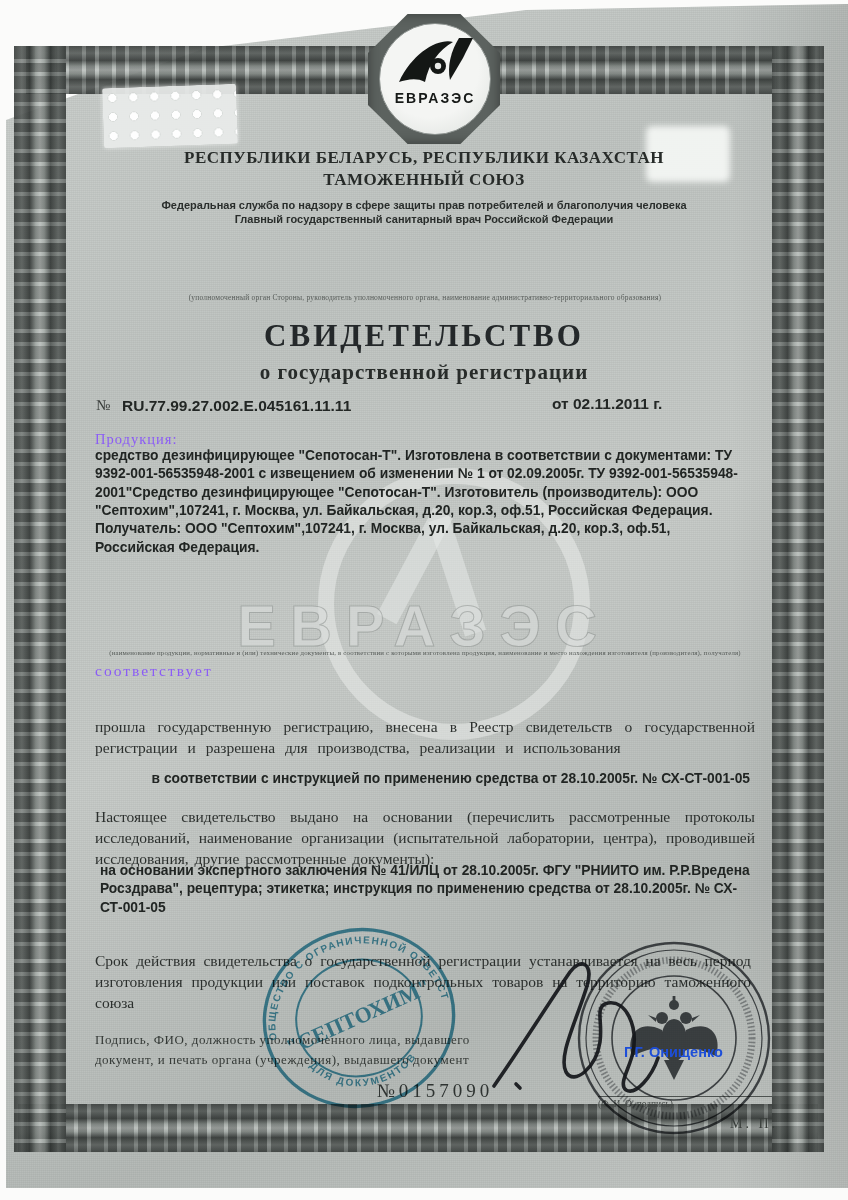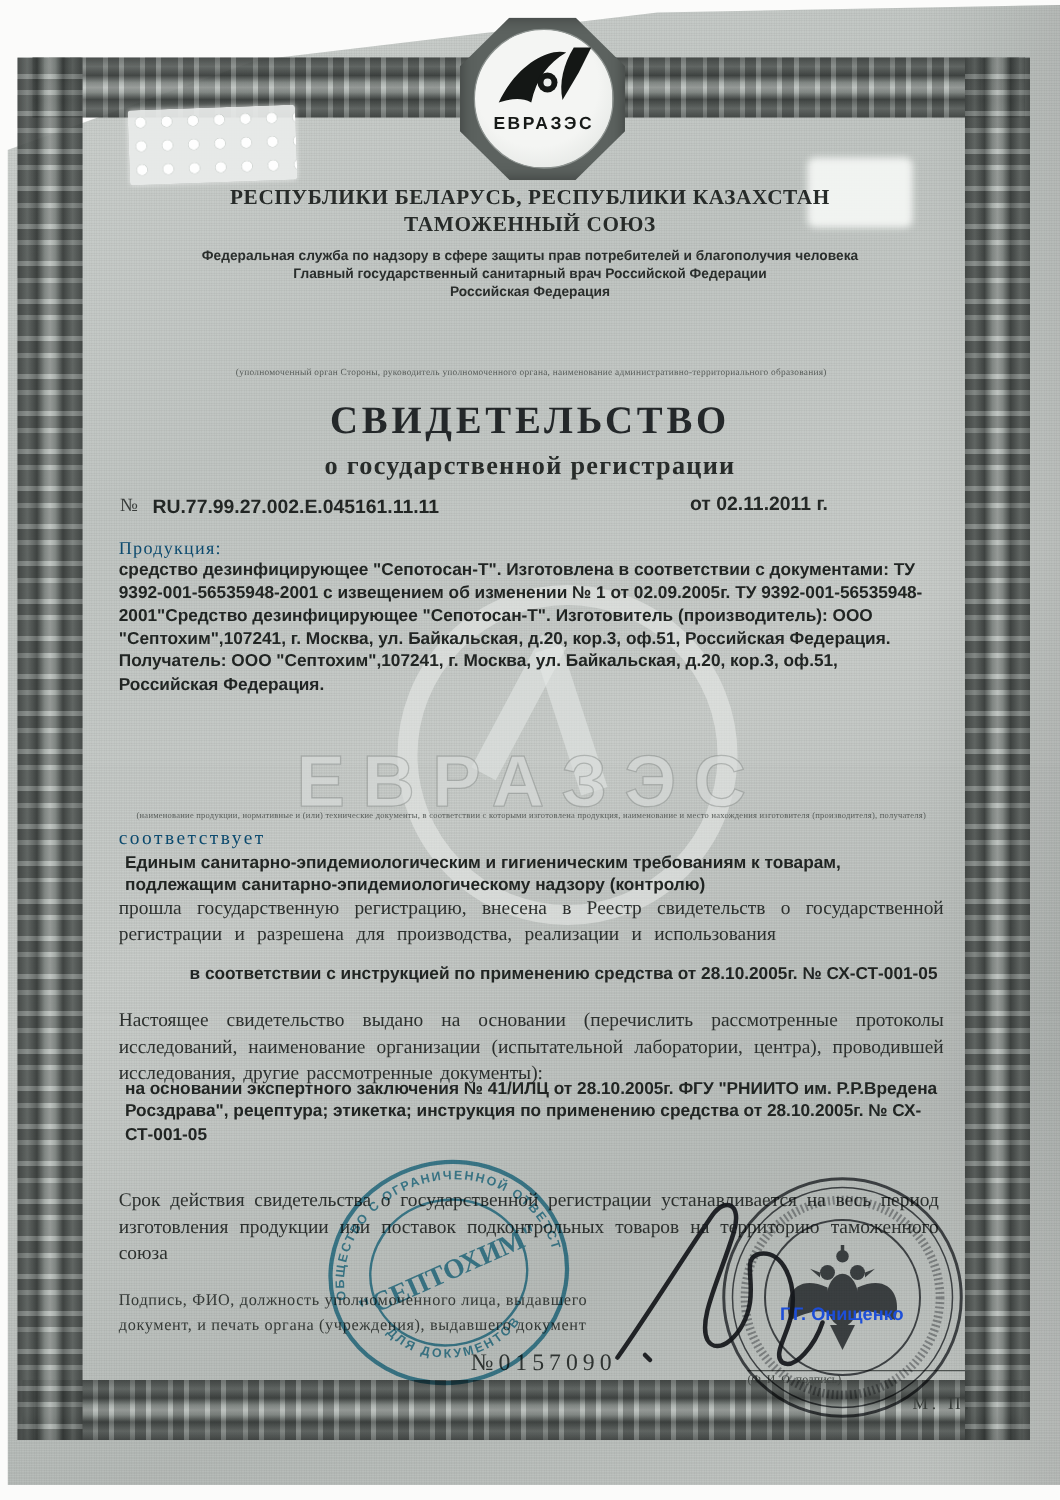--- a/index.html
+++ b/index.html
@@ -67,21 +67,21 @@
     font-size:7.5px;color:#565b58;letter-spacing:.2px;
   }
   
   .title-main{position:absolute;left:0;top:318px;width:848px;text-align:center;font-weight:bold;font-size:31px;letter-spacing:3px;color:#24282 6;color:#24282a;}
   .title-sub{position:absolute;left:0;top:360px;width:848px;text-align:center;font-weight:bold;font-size:21px;letter-spacing:1px;color:#282c2a;}
   
   .no-sign{position:absolute;left:96px;top:397px;font-size:15px;color:#383c3a;}
   .no-value{position:absolute;left:122px;top:397px;font-family:"Liberation Sans",sans-serif;font-size:15.5px;font-weight:600;color:#222624;}
   .no-date{position:absolute;left:552px;top:395px;font-family:"Liberation Sans",sans-serif;font-size:15.5px;font-weight:600;color:#24282 6;color:#242826;}
   
-  .serif-label{position:absolute;font-size:14.5px;color:#0c4a6e;letter-spacing:1px;}
+  .serif-label{position:absolute;font-size:14.5px;color:#8b5cf6;letter-spacing:1px;}
   .sans-par{position:absolute;font-family:"Liberation Sans",sans-serif;font-size:13.8px;font-weight:600;line-height:1.33;color:#212523;}
   .serif-par{position:absolute;font-size:15.5px;line-height:1.37;color:#2c302e;text-align:justify;}
   
   .wm-ring{position:absolute;left:318px;top:468px;width:240px;height:240px;border-radius:50%;border:16px solid rgba(238,240,238,.5);}
   .wm-slash1,.wm-slash2{position:absolute;background:rgba(230,233,231,.55);width:22px;height:120px;transform:rotate(28deg);}
   .wm-slash1{left:404px;top:506px;}
   .wm-slash2{left:446px;top:516px;transform:rotate(-18deg);}
   .wm-text{
     position:absolute;left:0;top:592px;width:848px;text-align:center;
     font-family:"Liberation Sans",sans-serif;font-weight:bold;font-size:58px;letter-spacing:14px;
@@ -124,42 +124,40 @@
     </svg>
     <div class="logo-text">ЕВРАЗЭС</div>
   </div>
 
   <div class="header z-text">
     <div class="h-serif">РЕСПУБЛИКИ БЕЛАРУСЬ, РЕСПУБЛИКИ КАЗАХСТАН</div>
     <div class="h-serif">ТАМОЖЕННЫЙ СОЮЗ</div>
     <div class="gap"></div>
     <div class="h-sans">Федеральная служба по надзору в сфере защиты прав потребителей и благополучия человека</div>
     <div class="h-sans">Главный государственный санитарный врач Российской Федерации</div>
-    <div class="h-sans">Российская Федерация</div>
   </div>
   <div class="caption-tiny" style="top:293px;">(уполномоченный орган Стороны, руководитель уполномоченного органа, наименование административно-территориального образования)</div>
 
   <div class="title-main z-text">СВИДЕТЕЛЬСТВО</div>
   <div class="title-sub z-text">о государственной регистрации</div>
 
   <div class="no-sign z-text">№</div>
   <div class="no-value z-text">RU.77.99.27.002.Е.045161.11.11</div>
   <div class="no-date z-text">от  02.11.2011 г.</div>
 
   <div class="serif-label z-text" style="left:95px;top:431px;">Продукция:</div>
   <div class="sans-par z-text" style="left:95px;top:447px;width:658px;">средство дезинфицирующее "Сепотосан-Т". Изготовлена в соответствии с документами: ТУ 9392-001-56535948-2001 с извещением об изменении № 1 от 02.09.2005г. ТУ 9392-001-56535948-2001"Средство дезинфицирующее "Сепотосан-Т". Изготовитель (производитель): ООО "Септохим",107241, г. Москва, ул. Байкальская, д.20, кор.3, оф.51, Российская Федерация. Получатель: ООО "Септохим",107241, г. Москва, ул. Байкальская, д.20, кор.3, оф.51, Российская Федерация.</div>
 
   <div class="wm-ring"></div>
   <div class="wm-slash1"></div>
   <div class="wm-slash2"></div>
   <div class="wm-text">ЕВРАЗЭС</div>
 
   <div class="caption-tiny" style="top:649px;font-size:6.8px;">(наименование продукции, нормативные и (или) технические документы, в соответствии с которыми изготовлена продукция, наименование и место нахождения изготовителя (производителя), получателя)</div>
   <div class="serif-label z-text" style="left:95px;top:662px;font-size:15.5px;letter-spacing:2px;">соответствует</div>
-  <div class="sans-par z-text" style="left:100px;top:681px;width:648px;">Единым санитарно-эпидемиологическим и гигиеническим требованиям к товарам, подлежащим санитарно-эпидемиологическому надзору (контролю)</div>
 
   <div class="serif-par z-text" style="left:95px;top:716px;width:660px;word-spacing:6px;">прошла государственную регистрацию, внесена в Реестр свидетельств о государственной регистрации и разрешена для производства, реализации и использования</div>
   <div class="sans-par z-text" style="left:100px;top:770px;width:650px;text-align:right;">в соответствии с инструкцией по применению средства от 28.10.2005г. № СХ-СТ-001-05</div>
 
   <div class="serif-par z-text" style="left:95px;top:806px;width:660px;word-spacing:2px;">Настоящее свидетельство выдано на основании (перечислить рассмотренные протоколы исследований, наименование организации (испытательной лаборатории, центра), проводившей исследования, другие рассмотренные документы):</div>
   <div class="sans-par z-text" style="left:100px;top:862px;width:656px;">на основании экспертного заключения № 41/ИЛЦ от 28.10.2005г. ФГУ "РНИИТО им. Р.Р.Вредена Росздрава", рецептура; этикетка; инструкция по применению средства от 28.10.2005г. № СХ-СТ-001-05</div>
 
   <div class="serif-par z-text" style="left:95px;top:950px;width:656px;word-spacing:3px;">Срок действия свидетельства о государственной регистрации устанавливается на весь период изготовления продукции или поставок подконтрольных товаров на территорию таможенного союза</div>
 
   <div class="sig-caption z-text">Подпись, ФИО, должность уполномоченного лица, выдавшего документ, и печать органа (учреждения), выдавшего документ</div>

